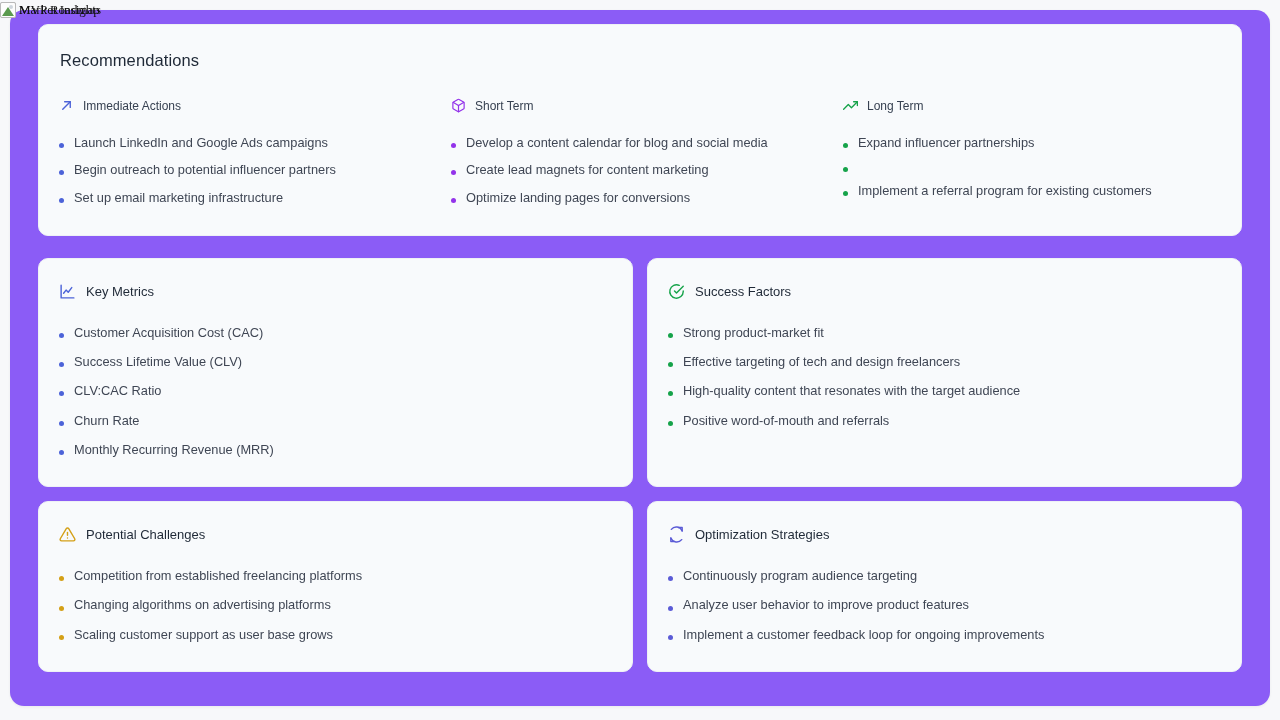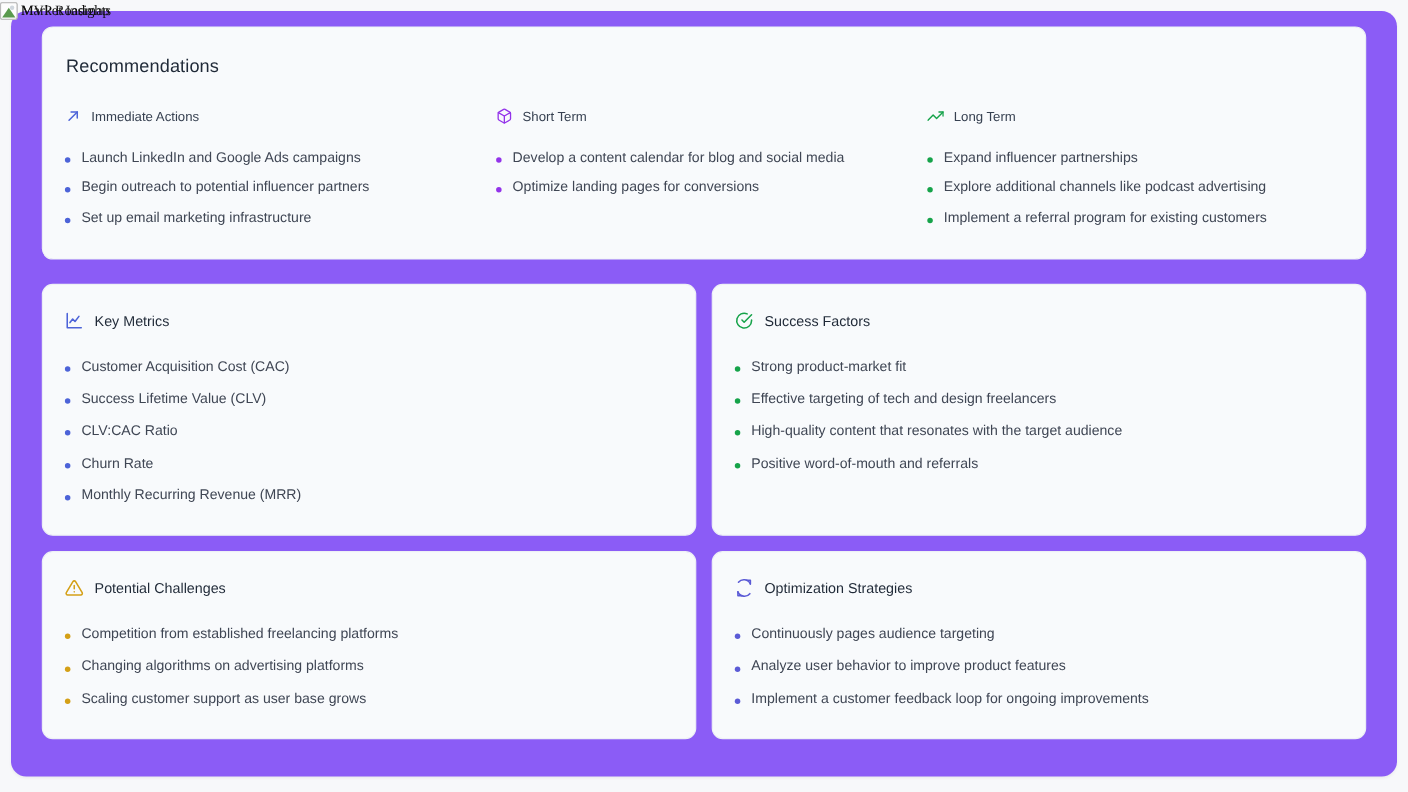--- a/index.html
+++ b/index.html
@@ -222,20 +222,24 @@
             </span>
             <span class="col-head-label">Short Term</span>
           </div>
           <ul class="bullets">
             <li>
                 <span class="dot purple"></span>
                 <span>Develop a content calendar for blog and social media</span>
               </li>
             <li>
                 <span class="dot purple"></span>
+                <span>Create lead magnets for content marketing</span>
+              </li>
+            <li>
+                <span class="dot purple"></span>
                 <span>Optimize landing pages for conversions</span>
               </li>
           </ul>
         </div>
 
         <div>
           <div class="col-head">
             <span>
               <svg width="15" height="15" viewBox="0 0 24 24" fill="none" stroke="#16a34a" stroke-width="2.1" stroke-linecap="round" stroke-linejoin="round">
                 <polyline points="23 6 13.5 15.5 8.5 10.5 1 18"></polyline>
@@ -244,21 +248,20 @@
             </span>
             <span class="col-head-label">Long Term</span>
           </div>
           <ul class="bullets">
             <li>
                 <span class="dot green"></span>
                 <span>Expand influencer partnerships</span>
               </li>
             <li>
                 <span class="dot green"></span>
-                <span>Explore additional channels like podcast advertising</span>
               </li>
             <li>
                 <span class="dot green"></span>
                 <span>Implement a referral program for existing customers</span>
               </li>
           </ul>
         </div>
 
       </div>
     </section>
@@ -368,21 +371,21 @@
               <path d="M20 7a9 9 0 0 0-15.3-2.3"></path>
               <polyline points="4 17 4 22 9 22"></polyline>
               <path d="M4 17a9 9 0 0 0 15.3 2.3"></path>
             </svg>
           </span>
           <span class="info-head-label">Optimization Strategies</span>
         </div>
         <ul class="bullets">
           <li>
               <span class="dot indigo"></span>
-              <span>Continuously pages audience targeting</span>
+              <span>Continuously program audience targeting</span>
             </li>
           <li>
               <span class="dot indigo"></span>
               <span>Analyze user behavior to improve product features</span>
             </li>
           <li>
               <span class="dot indigo"></span>
               <span>Implement a customer feedback loop for ongoing improvements</span>
             </li>
         </ul>

